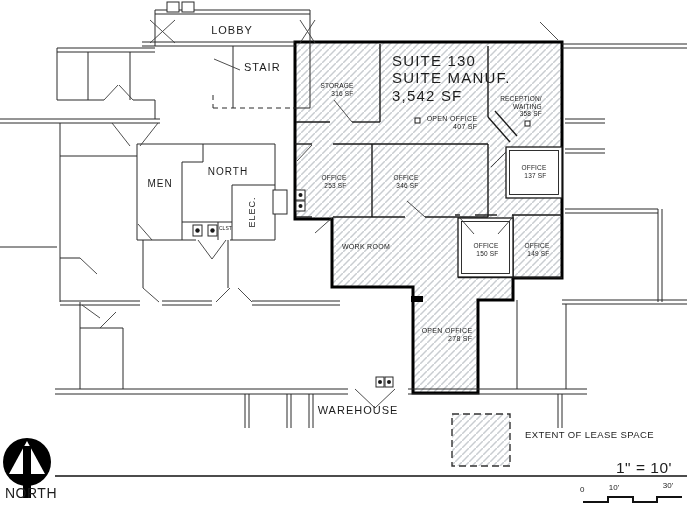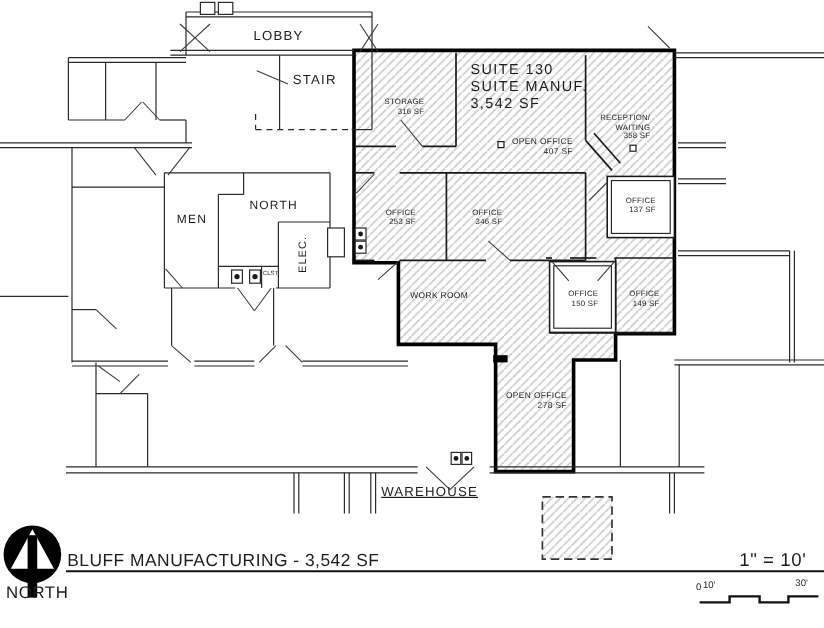--- a/index.html
+++ b/index.html
@@ -9,21 +9,21 @@
   }
   .canvas svg{position:absolute;left:0;top:0;}
   .lbl{position:absolute;white-space:nowrap;line-height:1.18;color:#1c1c1c;}
   .c{transform:translateX(-50%);text-align:right;}
   .lbl span{display:block;}
   .f11{font-size:11px;letter-spacing:1px;}
   .f10{font-size:10px;letter-spacing:1px;}
   .f7{font-size:7px;letter-spacing:.3px;}
   .f65{font-size:6.5px;letter-spacing:.2px;}
   .f5{font-size:5px;}
-  .suite{font-size:12px;letter-spacing:1.2px;line-height:1.15;}
+  .suite{font-size:15px;letter-spacing:1.2px;line-height:1.15;}
   .elec{transform:translate(-50%,-50%) rotate(-90deg);font-size:9px;letter-spacing:1px;}
   .legendlbl{font-size:9.5px;letter-spacing:.4px;}
   .ratio{font-size:15.5px;letter-spacing:.5px;text-align:right;width:112px;}
   .tick{font-size:8px;}
   .title1,.title2{font-size:14.5px;letter-spacing:.4px;}
   .north{font-size:14px;letter-spacing:.5px;}
 </style>
 </head>
 <body>
 
@@ -279,23 +279,23 @@
   <div class="lbl c f65" style="left:537px;top:242px;">
     <span>OFFICE</span>
     <span>149 SF</span>
   </div>
 
   <div class="lbl c f7" style="left:447px;top:327px;">
     <span>OPEN OFFICE</span>
     <span>278 SF</span>
   </div>
 
-  <div class="lbl c f11" style="left:358px;top:404px;text-decoration:underline;">WAREHOUSE</div>
-
+  <div class="lbl c f11" style="left:358px;top:404px;">WAREHOUSE</div>
+
+  <div class="lbl legendlbl" style="left:525px;top:429px;">EXTENT OF LEASE SPACE</div>
   <div class="lbl ratio" style="left:560px;top:459px;">1" = 10'</div>
   <div class="lbl tick" style="left:580px;top:485px;">0</div>
-  <div class="lbl tick c" style="left:591px;top:483px;">10'</div>
+  <div class="lbl tick c" style="left:614px;top:483px;">10'</div>
   <div class="lbl tick c" style="left:668px;top:481px;">30'</div>
 
   <div class="lbl north" style="left:5px;top:485px;">NORTH</div>
-  <div class="lbl title1" style="left:56px;top:460px;">BLUFF MANUFACTURING - 3,542 SF</div>
 
 </div>
 
 </body></html>

